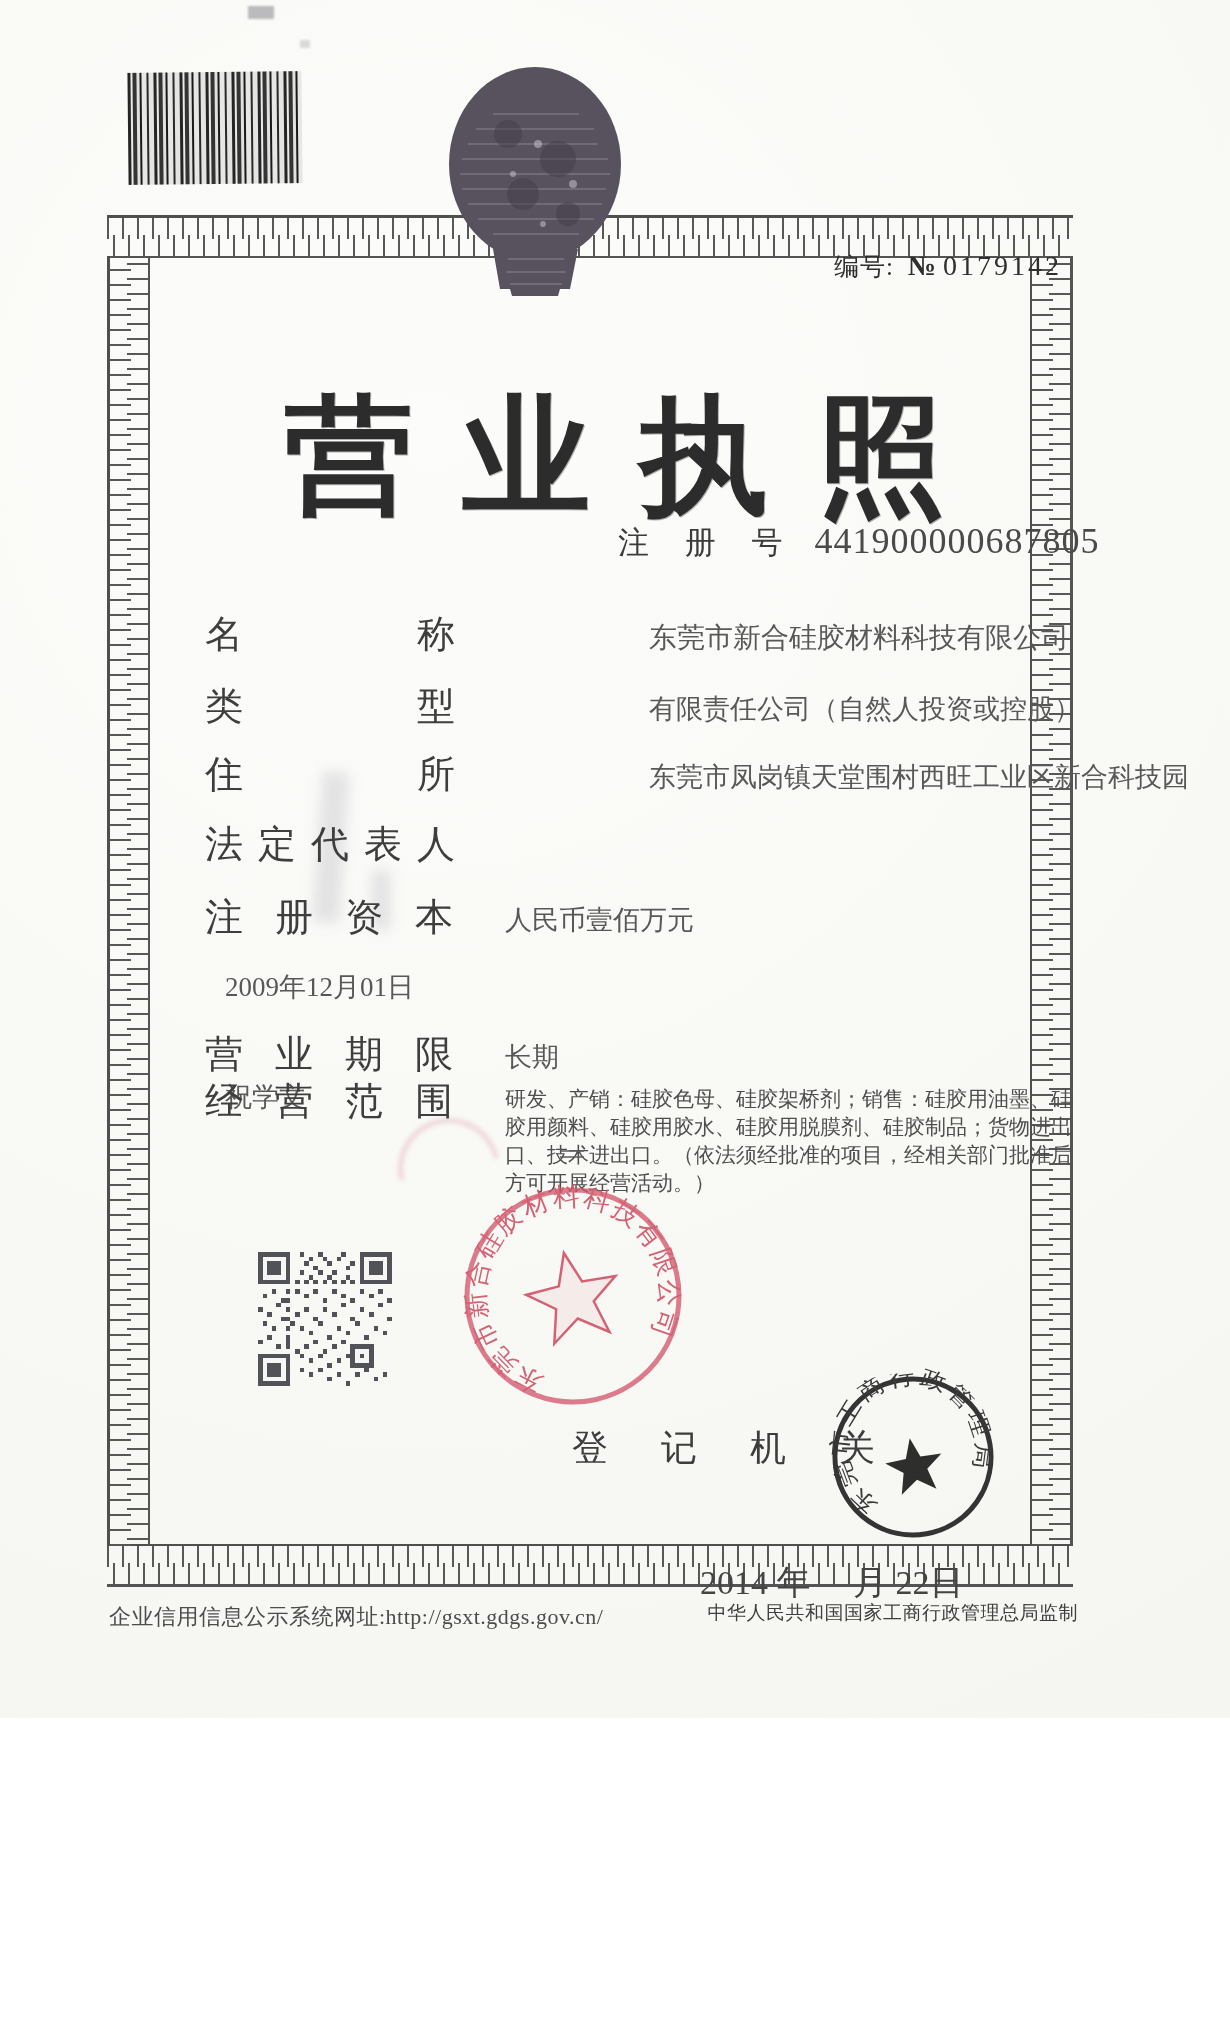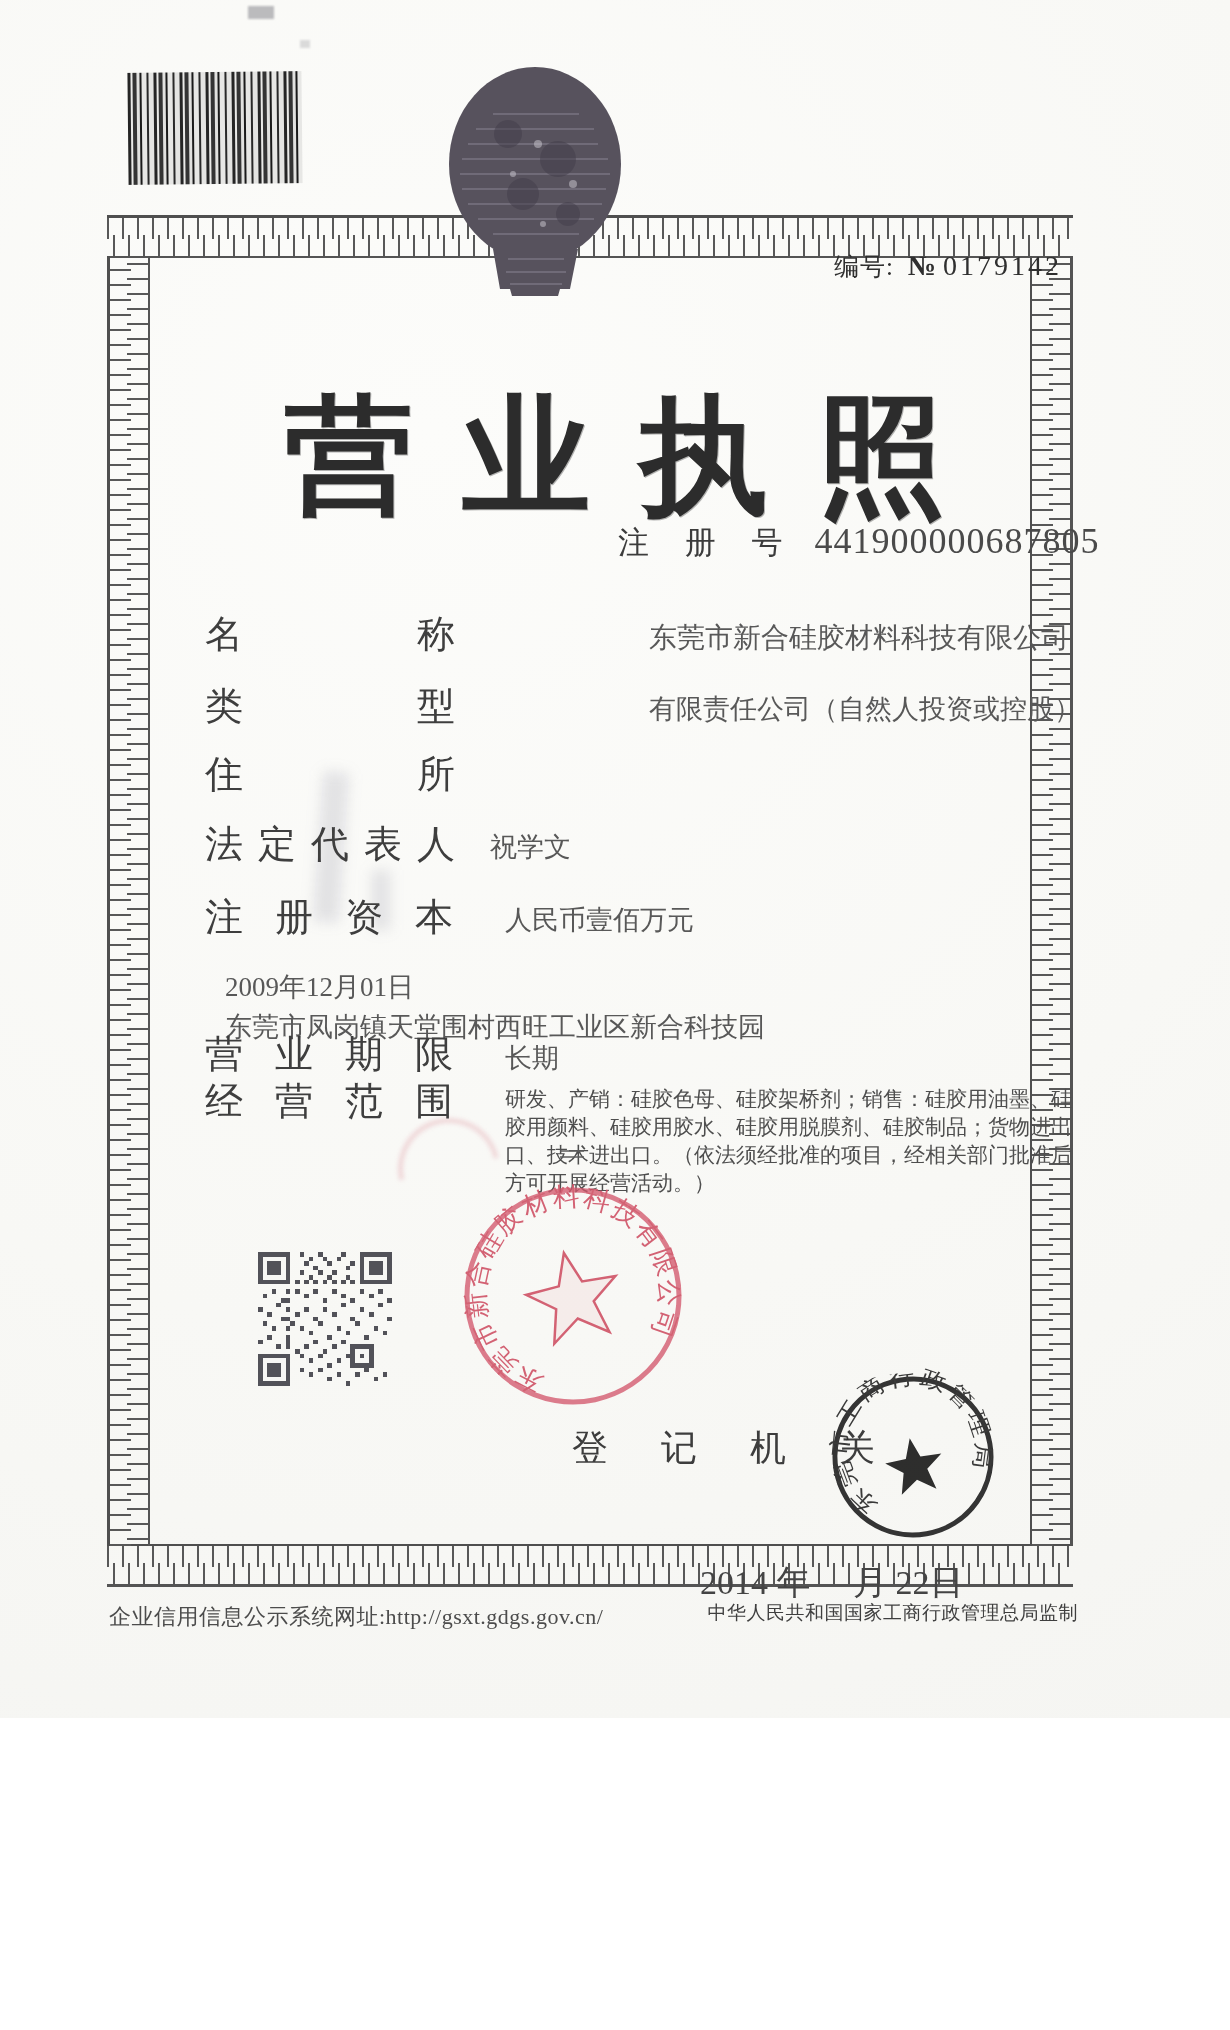--- a/index.html
+++ b/index.html
@@ -159,36 +159,36 @@
   </div>
 
   <div class="row" style="top:612px;">
     <div class="lbl ls2">名称</div>
     <div class="val" style="font-size:28px;">东莞市新合硅胶材料科技有限公司</div>
   </div>
   <div class="row" style="top:684px;">
     <div class="lbl ls2">类型</div>
     <div class="val">有限责任公司（自然人投资或控股）</div>
   </div>
-  <div class="row" style="top:752px;flex-direction:column;">
+  <div class="row" style="top:752px;">
     <div class="lbl ls2">住所</div>
     <div class="val">东莞市凤岗镇天堂围村西旺工业区新合科技园</div>
   </div>
-  <div class="row" style="top:822px;">
+  <div class="row" style="top:822px;flex-direction:column;">
     <div class="lbl ls5">法定代表人</div>
     <div class="val">祝学文</div>
   </div>
   <div class="row" style="top:895px;">
     <div class="lbl ls4">注册资本</div>
     <div class="val">人民币壹佰万元</div>
   </div>
   <div class="row" style="top:962px;">
     <div class="val">2009年12月01日</div>
   </div>
-  <div class="row" style="top:1032px;align-items:center;">
+  <div class="row" style="top:1032px;">
     <div class="lbl ls4">营业期限</div>
     <div class="val">长期</div>
   </div>
   <div class="row" style="top:1079px;">
     <div class="lbl ls4">经营范围</div>
     <div class="val scope">研发、产销：硅胶色母、硅胶架桥剂；销售：硅胶用油墨、硅胶用颜料、硅胶用胶水、硅胶用脱膜剂、硅胶制品；货物进出口、技术进出口。（依法须经批准的项目，经相关部门批准后方可开展经营活动。）</div>
   </div>
   <div class="scope-mark"></div>
 
   <div class="smudge" style="left:318px;top:772px;width:26px;height:150px;transform:rotate(4deg);"></div>

